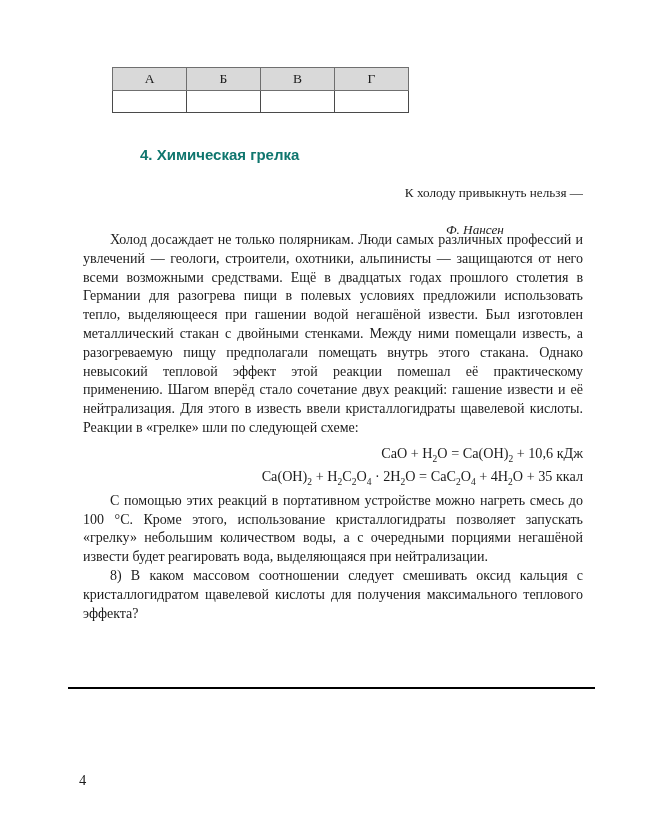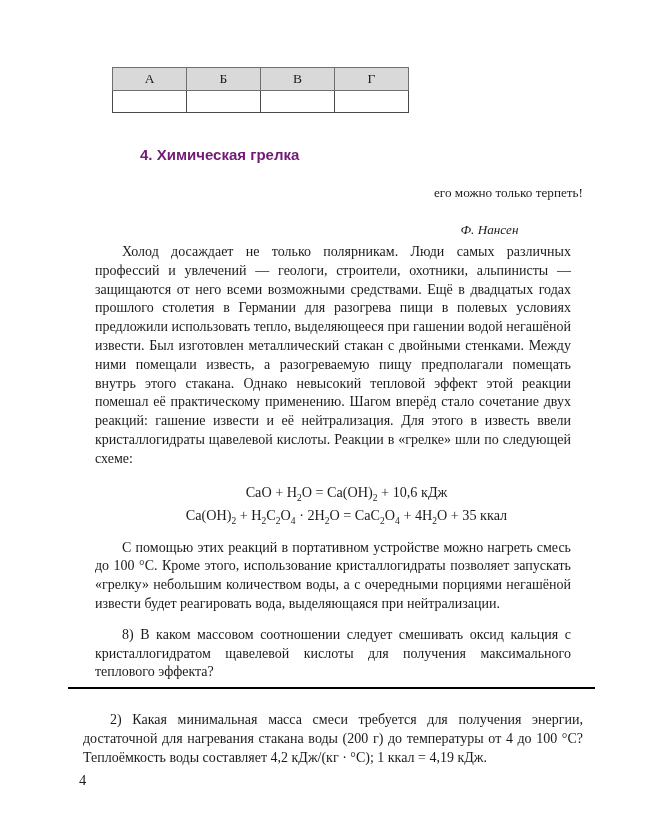--- a/index.html
+++ b/index.html
@@ -41,21 +41,21 @@
 
   
   .heading {
     position: absolute;
     left: 140px;
     top: 146px;
     margin: 0;
     font-family: "Liberation Sans", sans-serif;
     font-weight: bold;
     font-size: 15px;
-    color: #701a75;
+    color: #0f766e;
   }
 
   
   .epigraph {
     position: absolute;
     right: 67px;
     top: 184px;
     text-align: right;
     font-size: 13.2px;
     line-height: 17.5px;
@@ -71,29 +71,29 @@
   .content {
     position: absolute;
     left: 83px;
     top: 231px;
     width: 500px;
     font-size: 14px;
     line-height: 18.8px;
     text-align: justify;
   }
   .para {
-    margin: 12px;
+    margin: 0;
     text-indent: 27px;
   }
   .equations { margin: 4px 0; }
   .equation {
     padding-left: 27px;
     line-height: 23px;
     font-size: 14.2px;
-    text-align: center;
+    text-align: right;
   }
   .equation sub {
     font-size: 9.5px;
     line-height: 0;
   }
 
   
   .divider {
     position: absolute;
     left: 68px;
@@ -144,33 +144,32 @@
         <td></td>
         <td></td>
         <td></td>
       </tr>
     </tbody>
   </table>
 
   <h2 class="heading">4. Химическая грелка</h2>
 
   <div class="epigraph">
-    <div>его можно только терпеть!</div>
+    <div>К холоду привыкнуть нельзя —</div>
     <div class="author">Ф. Нансен</div>
   </div>
 
   <div class="content">
     <p class="para">Холод досаждает не только полярникам. Люди самых различных профессий и увлечений — геологи, строители, охотники, альпинисты — защищаются от него всеми возможными средствами. Ещё в двадцатых годах прошлого столетия в Германии для разогрева пищи в полевых условиях предложили использовать тепло, выделяющееся при гашении водой негашёной извести. Был изготовлен металлический стакан с двойными стенками. Между ними помещали известь, а разогреваемую пищу предполагали помещать внутрь этого стакана. Однако невысокий тепловой эффект этой реакции помешал её практическому применению. Шагом вперёд стало сочетание двух реакций: гашение извести и её нейтрализация. Для этого в известь ввели кристаллогидраты щавелевой кислоты. Реакции в «грелке» шли по следующей схеме:</p>
     <div class="equations">
       <div class="equation"><span>CaO + H</span><sub>2</sub><span>O = Ca(OH)</span><sub>2</sub><span> + 10,6 кДж</span></div>
       <div class="equation"><span>Ca(OH)</span><sub>2</sub><span> + H</span><sub>2</sub><span>C</span><sub>2</sub><span>O</span><sub>4</sub><span> · 2H</span><sub>2</sub><span>O = CaC</span><sub>2</sub><span>O</span><sub>4</sub><span> + 4H</span><sub>2</sub><span>O + 35 ккал</span></div>
     </div>
     <p class="para">С помощью этих реакций в портативном устройстве можно нагреть смесь до 100 °C. Кроме этого, использование кристаллогидраты позволяет запускать «грелку» небольшим количеством воды, а с очередными порциями негашёной извести будет реагировать вода, выделяющаяся при нейтрализации.</p>
     <p class="para">8) В каком массовом соотношении следует смешивать оксид кальция с кристаллогидратом щавелевой кислоты для получения максимального теплового эффекта?</p>
   </div>
 
   <div class="divider"></div>
 
-  <p class="question2">2) Какая минимальная масса смеси требуется для получения энергии, достаточной для нагревания стакана воды (200 г) до температуры от 4 до 100 °C? Теплоёмкость воды составляет 4,2 кДж/(кг · °C); 1 ккал = 4,19 кДж.</p>
 
   <div class="page-number">4</div>
 
 </div>
 
 </body></html>

